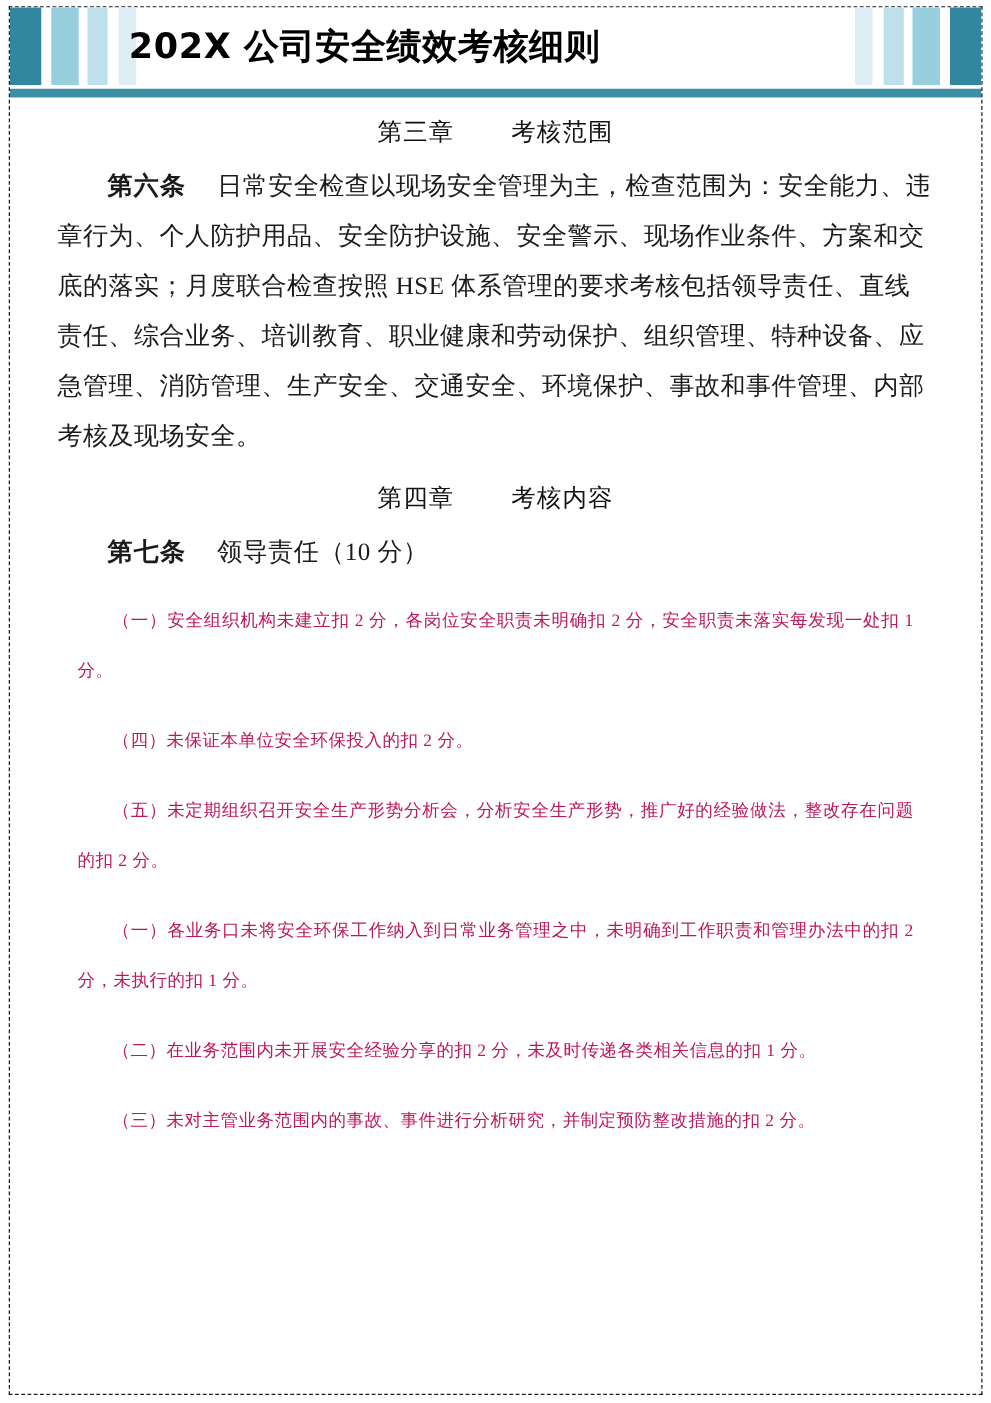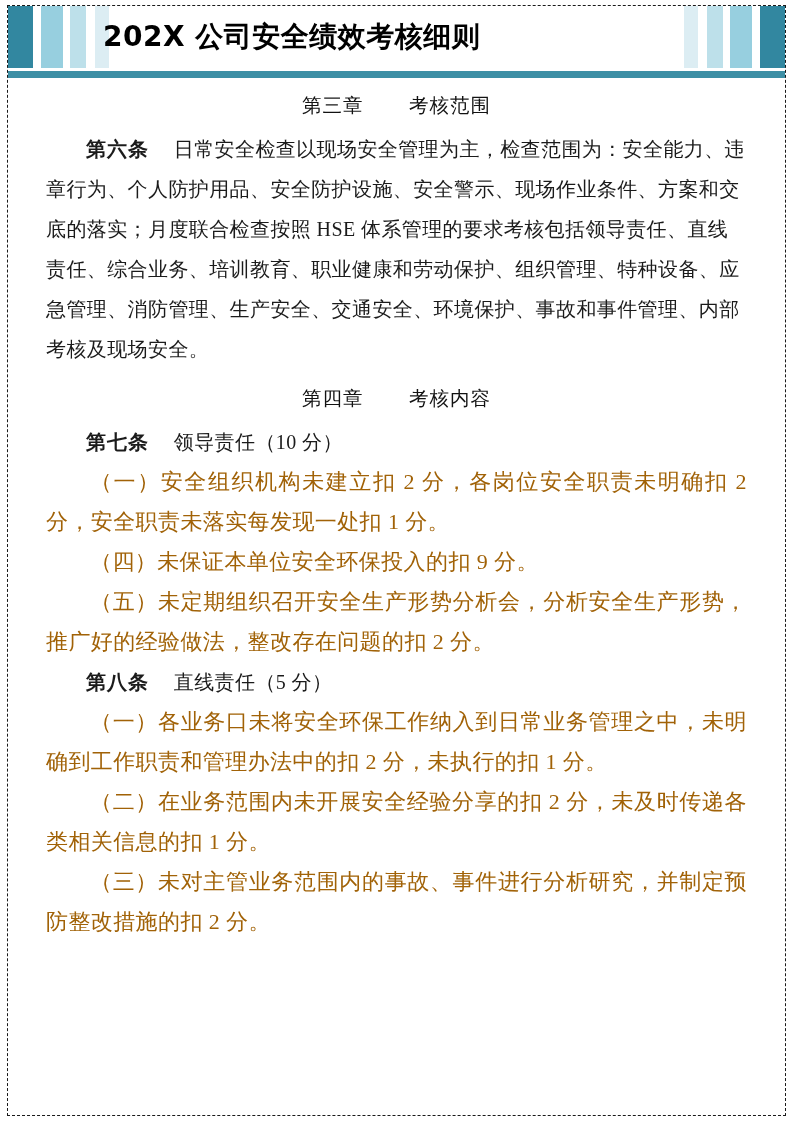--- a/index.html
+++ b/index.html
@@ -99,27 +99,27 @@
     font-weight: normal;
     letter-spacing: 1px;
     margin: 0;
     padding: 8px 0 10px 0;
     font-family: Liberation Mono, monospace;
     color: #121212;
   }
   .chapter-heading .ch-gap { display: inline-block; width: 20px; }
 
   .para {
-    font-size: 22px;
+    font-size: 14px;
     line-height: 40px;
     text-align: justify;
     text-justify: inter-ideograph;
-    margin: 0;
+    margin: 16px;
     letter-spacing: 0.4px;
-    color: #a16207;
+    color: #be185d;
   }
   .para.indent2 { text-indent: 2em; }
 
   .article-line {
     font-size: 20px;
     line-height: 40px;
     margin: 0;
     text-indent: 2em;
     letter-spacing: 0.4px;
   }
@@ -189,27 +189,22 @@
       <span>考核内容</span>
     </h2>
 
     <p class="article-line">
       <span class="article-label">第七条</span>
       <span class="article-sep"></span>
       <span class="article-text">领导责任（10 分）</span>
     </p>
 
     <p class="para indent2">（一）安全组织机构未建立扣 2 分，各岗位安全职责未明确扣 2 分，安全职责未落实每发现一处扣 1 分。</p>
-    <p class="para indent2">（四）未保证本单位安全环保投入的扣 9 分。</p>
+    <p class="para indent2">（四）未保证本单位安全环保投入的扣 2 分。</p>
     <p class="para indent2">（五）未定期组织召开安全生产形势分析会，分析安全生产形势，推广好的经验做法，整改存在问题的扣 2 分。</p>
 
-    <p class="article-line">
-      <span class="article-label">第八条</span>
-      <span class="article-sep"></span>
-      <span class="article-text">直线责任（5 分）</span>
-    </p>
 
     <p class="para indent2">（一）各业务口未将安全环保工作纳入到日常业务管理之中，未明确到工作职责和管理办法中的扣 2 分，未执行的扣 1 分。</p>
     <p class="para indent2">（二）在业务范围内未开展安全经验分享的扣 2 分，未及时传递各类相关信息的扣 1 分。</p>
     <p class="para indent2">（三）未对主管业务范围内的事故、事件进行分析研究，并制定预防整改措施的扣 2 分。</p>
 
   </div>
 </div>
 
 </body></html>

